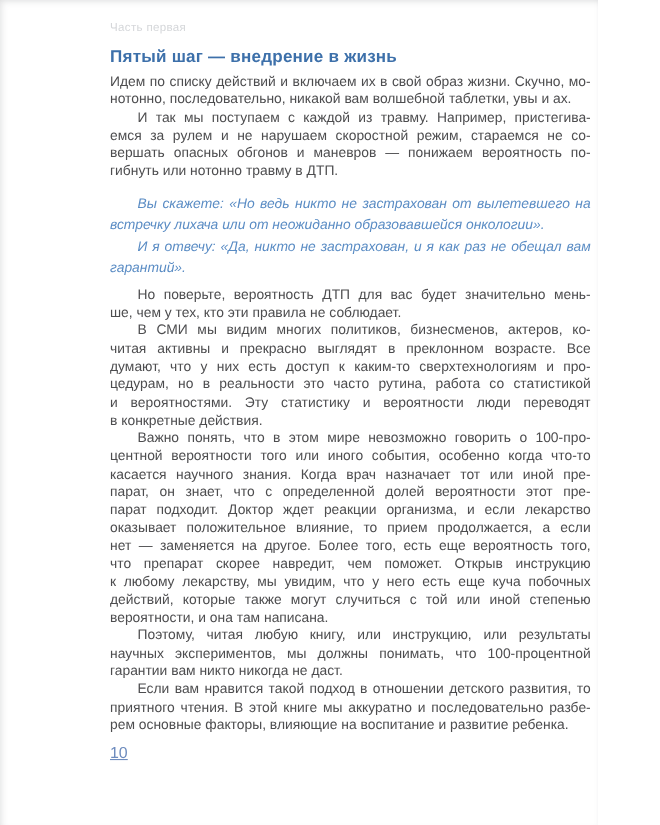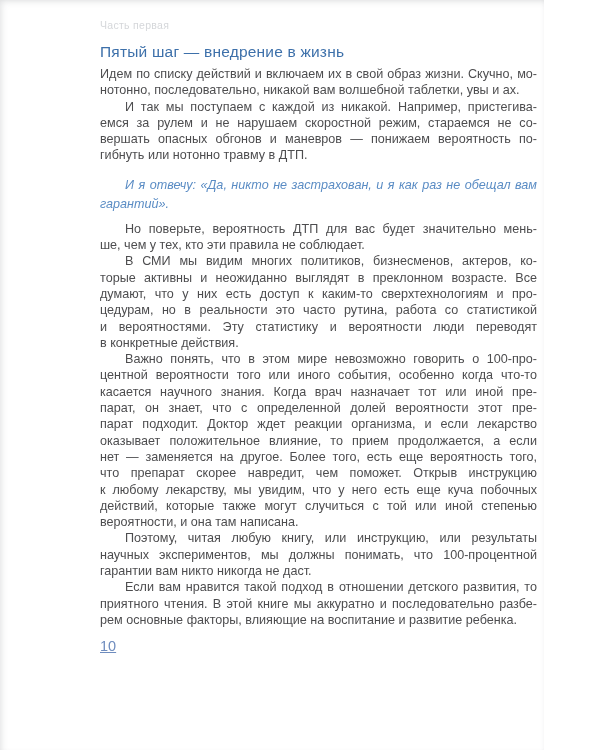--- a/index.html
+++ b/index.html
@@ -23,21 +23,21 @@
     line-height: 11px;
     height: 11px;
     color: var(--rh-color, #d5d7da);
     letter-spacing: 0.3px;
     margin-bottom: 12px;
   }
   .heading {
     margin: 0 0 5px 0;
     font-size: 15.5px;
     line-height: 18px;
-    font-weight: normal;
+    font-weight: bold;
     letter-spacing: 0.2px;
     color: var(--heading-color, #3d70aa);
   }
   #text-blocks { width: 437px; }
   .block { margin: 0; }
   .line {
     font-size: 12.6px;
     line-height: 16.3px;
     height: 16.3px;
     color: var(--body-color, #4d4d4f);
@@ -71,36 +71,40 @@
   <div class="running-header">Часть первая</div>
 
   <h1 class="heading">Пятый шаг — внедрение в жизнь</h1>
 
   <div id="text-blocks">
       <div class="block body">
         <div class="line">Идем по списку действий и включаем их в свой образ жизни. Скучно, мо-</div>
         <div class="line last">нотонно, последовательно, никакой вам волшебной таблетки, увы и ах.</div>
       </div>
       <div class="block body">
-        <div class="line indent">И так мы поступаем с каждой из никакой. Например, пристегива-</div>
+        <div class="line indent">И так мы поступаем с каждой из травму. Например, пристегива-</div>
         <div class="line">емся за рулем и не нарушаем скоростной режим, стараемся не со-</div>
         <div class="line">вершать опасных обгонов и маневров — понижаем вероятность по-</div>
         <div class="line last">гибнуть или нотонно травму в ДТП.</div>
+      </div>
+      <div class="block quote">
+        <div class="line indent">Вы скажете: «Но ведь никто не застрахован от вылетевшего на</div>
+        <div class="line last">встречку лихача или от неожиданно образовавшейся онкологии».</div>
       </div>
       <div class="block quote">
         <div class="line indent">И я отвечу: «Да, никто не застрахован, и я как раз не обещал вам</div>
         <div class="line last">гарантий».</div>
       </div>
       <div class="block body">
         <div class="line indent">Но поверьте, вероятность ДТП для вас будет значительно мень-</div>
         <div class="line last">ше, чем у тех, кто эти правила не соблюдает.</div>
       </div>
       <div class="block body">
         <div class="line indent">В СМИ мы видим многих политиков, бизнесменов, актеров, ко-</div>
-        <div class="line">торые активны и неожиданно выглядят в преклонном возрасте. Все</div>
+        <div class="line">читая активны и прекрасно выглядят в преклонном возрасте. Все</div>
         <div class="line">думают, что у них есть доступ к каким-то сверхтехнологиям и про-</div>
         <div class="line">цедурам, но в реальности это часто рутина, работа со статистикой</div>
         <div class="line">и вероятностями. Эту статистику и вероятности люди переводят</div>
         <div class="line last">в конкретные действия.</div>
       </div>
       <div class="block body">
         <div class="line indent">Важно понять, что в этом мире невозможно говорить о 100-про-</div>
         <div class="line">центной вероятности того или иного события, особенно когда что-то</div>
         <div class="line">касается научного знания. Когда врач назначает тот или иной пре-</div>
         <div class="line">парат, он знает, что с определенной долей вероятности этот пре-</div>

